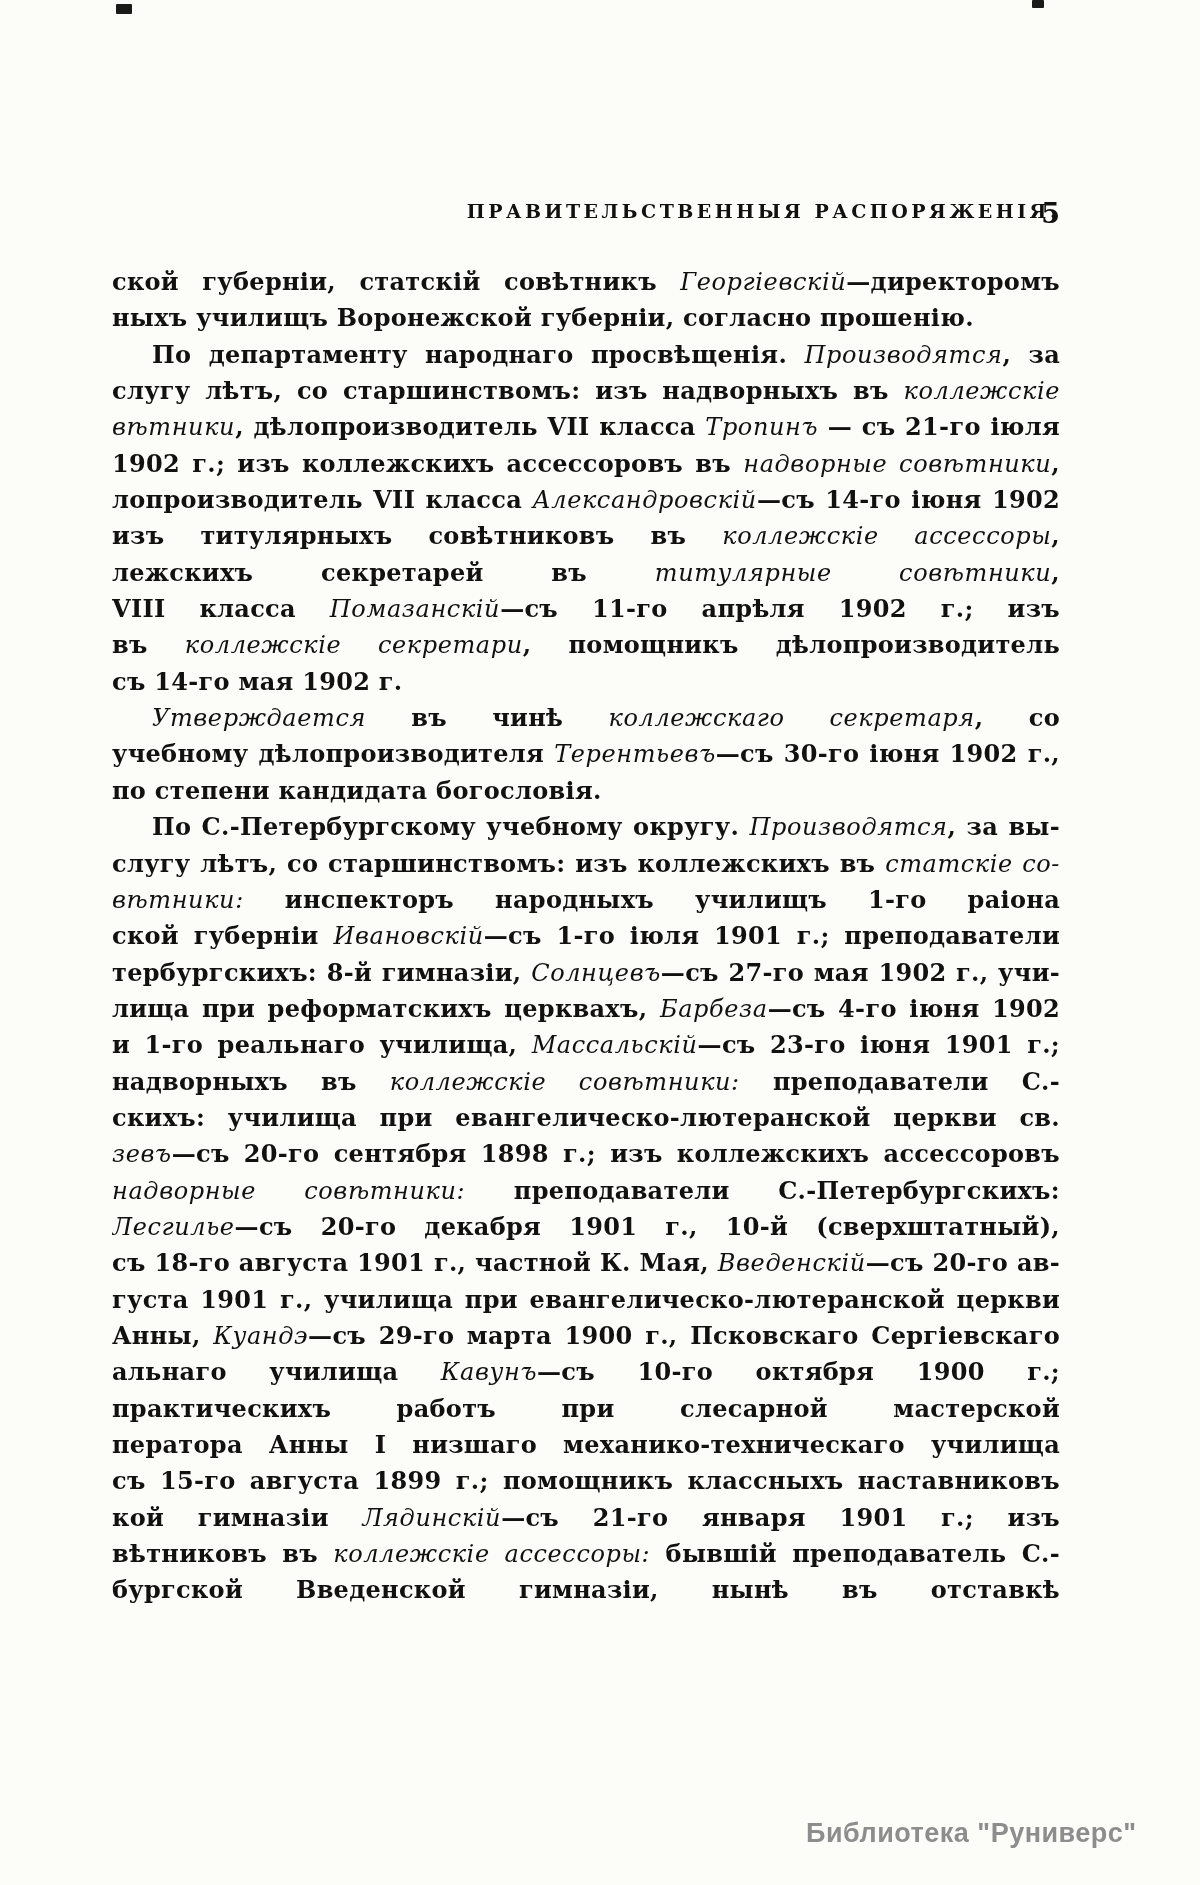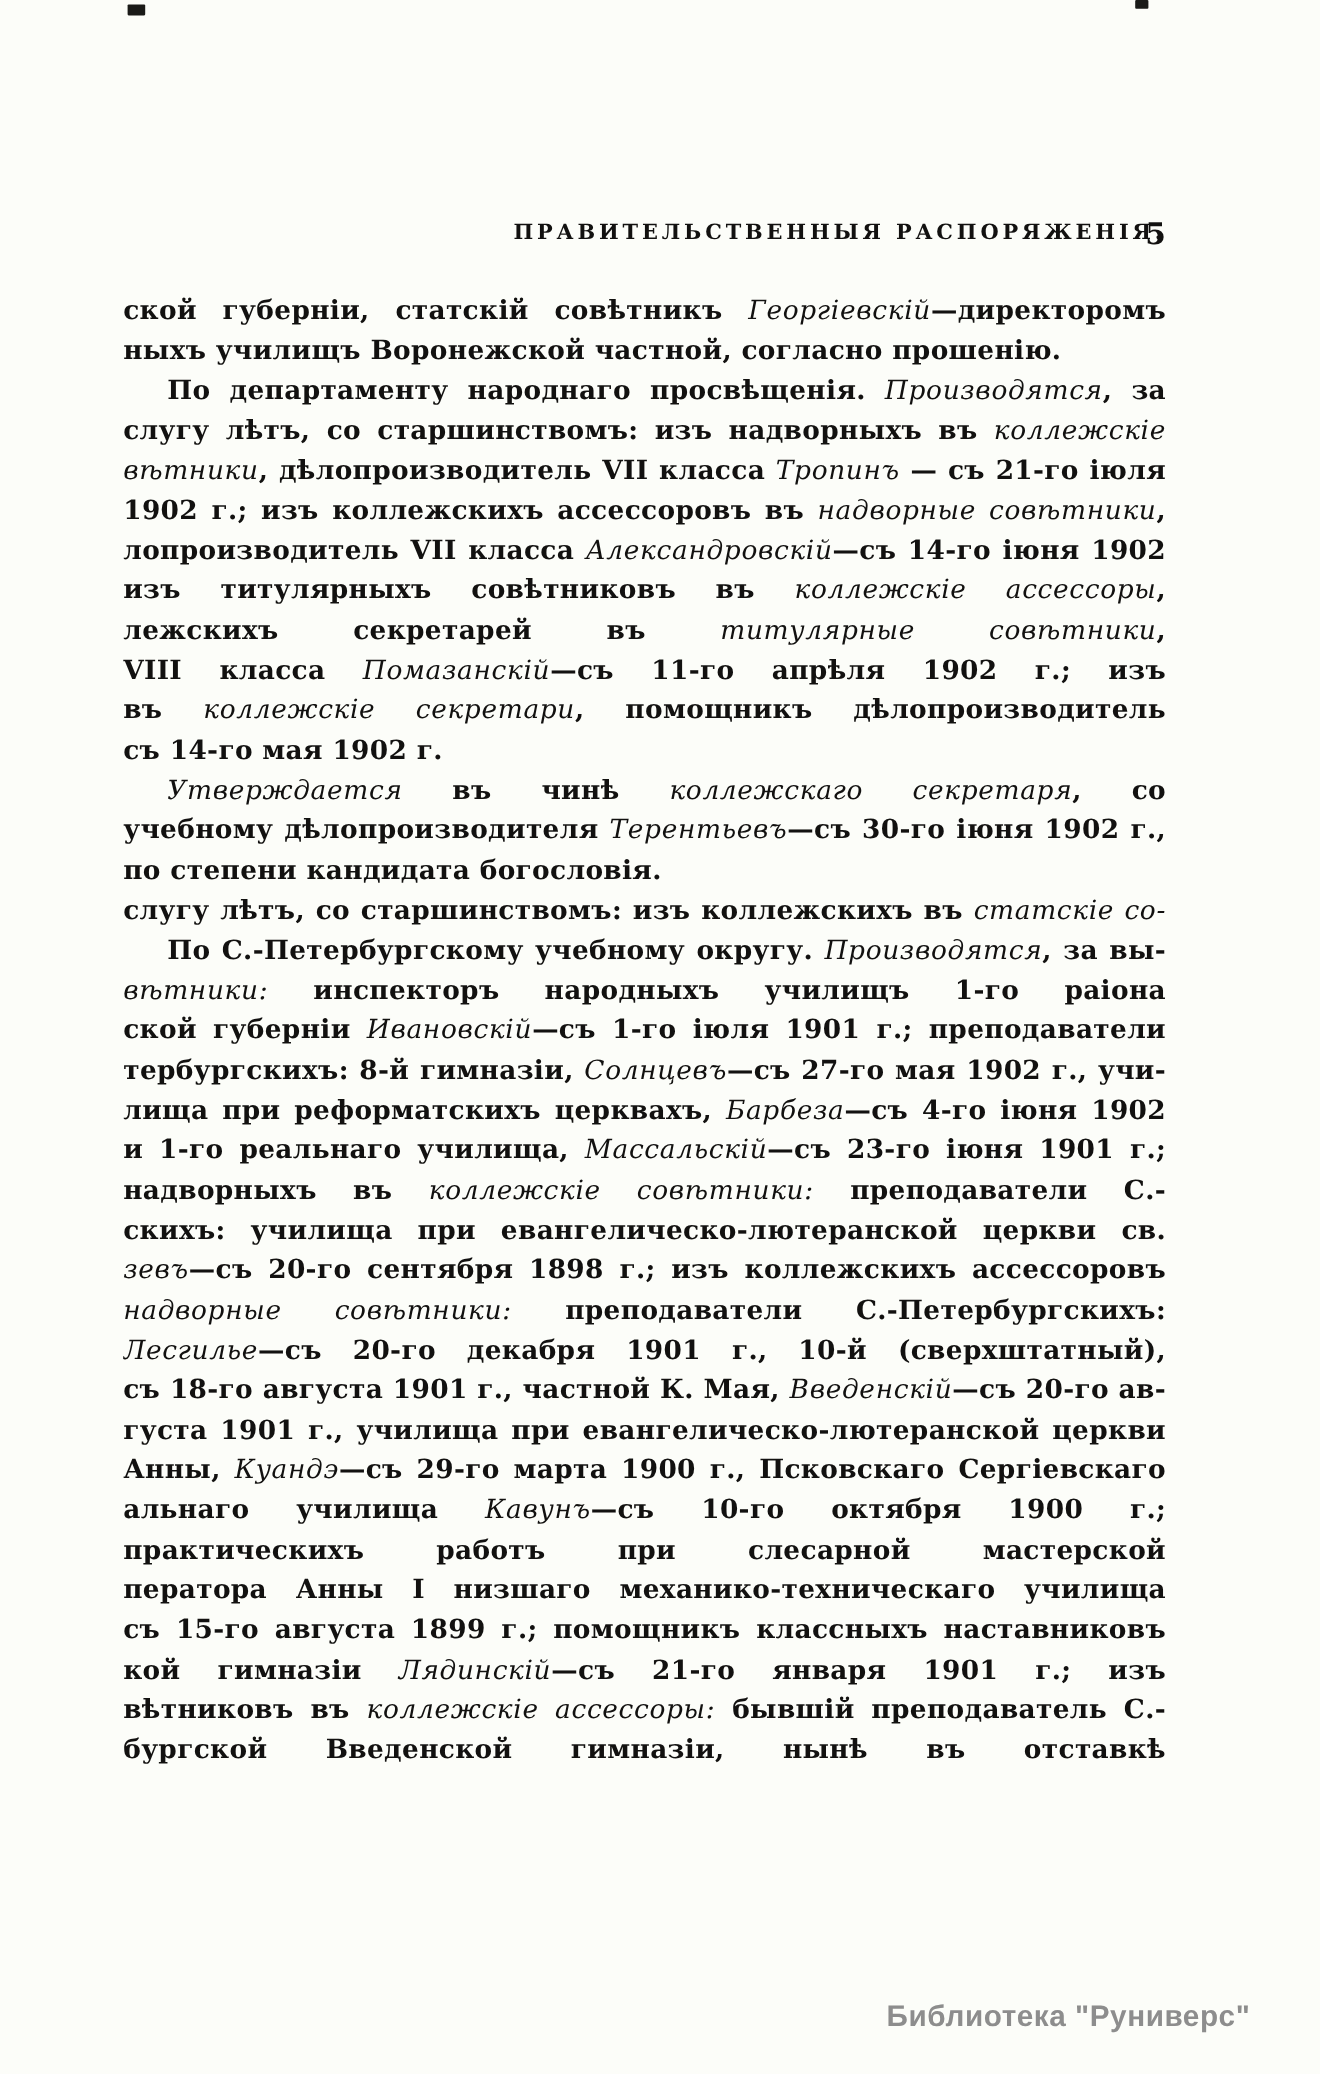--- a/index.html
+++ b/index.html
@@ -91,36 +91,36 @@
 <div class="scan-speck" id="speck-left"></div>
 <div class="scan-speck" id="speck-right"></div>
 
 <div class="header-row">
   <div class="header-title">ПРАВИТЕЛЬСТВЕННЫЯ РАСПОРЯЖЕНІЯ.</div>
   <div class="page-number">5</div>
 </div>
 
 <div class="text-block" id="text-block">
     <div class="line justify"><span>ской губерніи, статскій совѣтникъ </span><i>Георгіевскій</i><span>—директоромъ народ-</span></div>
-    <div class="line nojustify"><span>ныхъ училищъ Воронежской частной, согласно прошенію.</span></div>
+    <div class="line nojustify"><span>ныхъ училищъ Воронежской губерніи, согласно прошенію.</span></div>
     <div class="line justify indent"><span>По департаменту народнаго просвѣщенія. </span><i>Производятся</i><span>, за вы-</span></div>
     <div class="line justify"><span>слугу лѣтъ, со старшинствомъ: изъ надворныхъ въ </span><i>коллежскіе со-</i></div>
     <div class="line justify"><i>вѣтники</i><span>, дѣлопроизводитель VII класса </span><i>Тропинъ</i><span> — съ 21-го іюля</span></div>
     <div class="line justify"><span>1902 г.; изъ коллежскихъ ассессоровъ въ </span><i>надворные совѣтники</i><span>, дѣ-</span></div>
     <div class="line justify"><span>лопроизводитель VII класса </span><i>Александровскій</i><span>—съ 14-го іюня 1902 г.;</span></div>
     <div class="line justify"><span>изъ титулярныхъ совѣтниковъ въ </span><i>коллежскіе ассессоры</i><span>, дѣлопроизво-</span></div>
     <div class="line justify"><span>лежскихъ секретарей въ </span><i>титулярные совѣтники</i><span>, дѣлопроизводитель</span></div>
     <div class="line justify"><span>VIII класса </span><i>Помазанскій</i><span>—съ 11-го апрѣля 1902 г.; изъ губернскихъ</span></div>
     <div class="line justify"><span>въ </span><i>коллежскіе секретари</i><span>, помощникъ дѣлопроизводитель </span></div>
     <div class="line nojustify"><span>съ 14-го мая 1902 г.</span></div>
     <div class="line justify indent"><i>Утверждается</i><span> въ чинѣ </span><i>коллежскаго секретаря</i><span>, со старшинствомъ,</span></div>
     <div class="line justify"><span>учебному дѣлопроизводителя </span><i>Терентьевъ</i><span>—съ 30-го іюня 1902 г.,</span></div>
     <div class="line nojustify"><span>по степени кандидата богословія.</span></div>
+    <div class="line justify indent"><span>По С.-Петербургскому учебному округу. </span><i>Производятся</i><span>, за вы-</span></div>
     <div class="line justify"><span>слугу лѣтъ, со старшинствомъ: изъ коллежскихъ въ </span><i>статскіе со-</i></div>
-    <div class="line justify indent"><span>По С.-Петербургскому учебному округу. </span><i>Производятся</i><span>, за вы-</span></div>
     <div class="line justify"><i>вѣтники:</i><span> инспекторъ народныхъ училищъ 1-го раіона Архангель-</span></div>
     <div class="line justify"><span>ской губерніи </span><i>Ивановскій</i><span>—съ 1-го іюля 1901 г.; преподаватели С.-Пе-</span></div>
     <div class="line justify"><span>тербургскихъ: 8-й гимназіи, </span><i>Солнцевъ</i><span>—съ 27-го мая 1902 г., учи-</span></div>
     <div class="line justify"><span>лища при реформатскихъ церквахъ, </span><i>Барбеза</i><span>—съ 4-го іюня 1902 г.</span></div>
     <div class="line justify"><span>и 1-го реальнаго училища, </span><i>Массальскій</i><span>—съ 23-го іюня 1901 г.; изъ</span></div>
     <div class="line justify"><span>надворныхъ въ </span><i>коллежскіе совѣтники:</i><span> преподаватели С.-Петербург-</span></div>
     <div class="line justify"><span>скихъ: училища при евангелическо-лютеранской церкви св. Анны,</span></div>
     <div class="line justify"><i>зевъ</i><span>—съ 20-го сентября 1898 г.; изъ коллежскихъ ассессоровъ въ</span></div>
     <div class="line justify"><i>надворные совѣтники:</i><span> преподаватели С.-Петербургскихъ: гимназій: 5-й,</span></div>
     <div class="line justify"><i>Лесгилье</i><span>—съ 20-го декабря 1901 г., 10-й (сверхштатный), </span></div>

